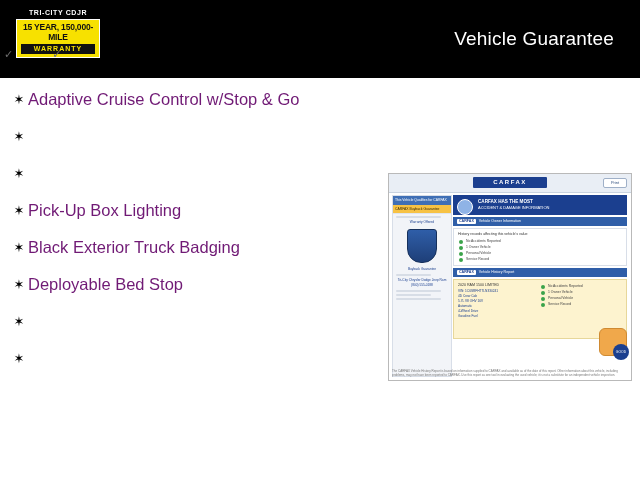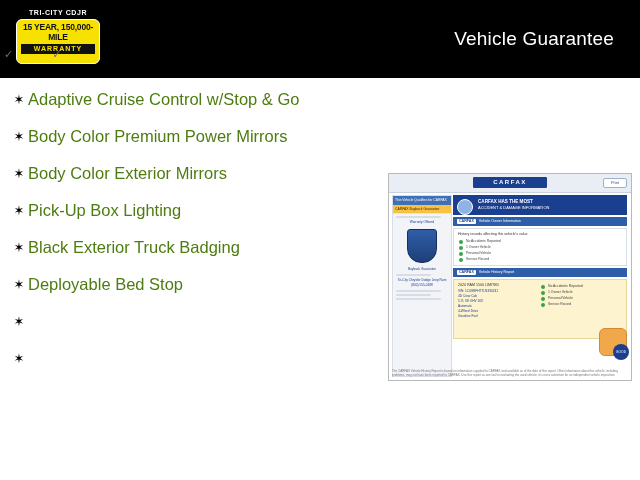--- a/index.html
+++ b/index.html
@@ -51,22 +51,22 @@
     color: #ffffff;
     letter-spacing: 0.6px;
     text-align: center;
     font-weight: bold;
     line-height: 10px;
   }
   .badge-box {
     margin-top: 1px;
     background: #f7e100;
     border: 1px solid #ffffff;
-    border-radius: 6px;
-    padding: 2px 0 9px 0;
+    border-radius: 0;
+    padding: 2px 0 3px 0;
     text-align: center;
   }
   .badge-miles {
     font-size: 8.5px;
     font-weight: bold;
     color: #111111;
     letter-spacing: -0.2px;
     line-height: 10px;
   }
   .badge-warranty {
@@ -105,21 +105,21 @@
   .feature-bullet {
     width: 18px;
     flex: 0 0 18px;
     color: #000000;
     font-size: 13px;
     line-height: 24px;
     text-align: center;
   }
   .feature-text {
     font-size: 16.5px;
-    color: #4d7c0f;
+    color: #701a75;
     line-height: 22px;
     max-width: 340px;
   }
 
   
   .carfax {
     position: absolute;
     left: 388px;
     top: 173px;
     width: 242px;
@@ -336,26 +336,24 @@
 
   <div class="features">
 
     <div class="feature-row">
       <div class="feature-bullet">✶</div>
       <div class="feature-text">Adaptive Cruise Control w/Stop &amp; Go</div>
     </div>
 
     <div class="feature-row">
       <div class="feature-bullet">✶</div>
-      <div class="feature-text">Body Color Premium Power Mirrors</div>
-    </div>
-
-    <div class="feature-row">
-      <div class="feature-bullet">✶</div>
-      <div class="feature-text">Body Color Exterior Mirrors</div>
+    </div>
+
+    <div class="feature-row">
+      <div class="feature-bullet">✶</div>
     </div>
 
     <div class="feature-row">
       <div class="feature-bullet">✶</div>
       <div class="feature-text">Pick-Up Box Lighting</div>
     </div>
 
     <div class="feature-row">
       <div class="feature-bullet">✶</div>
       <div class="feature-text">Black Exterior Truck Badging</div>

